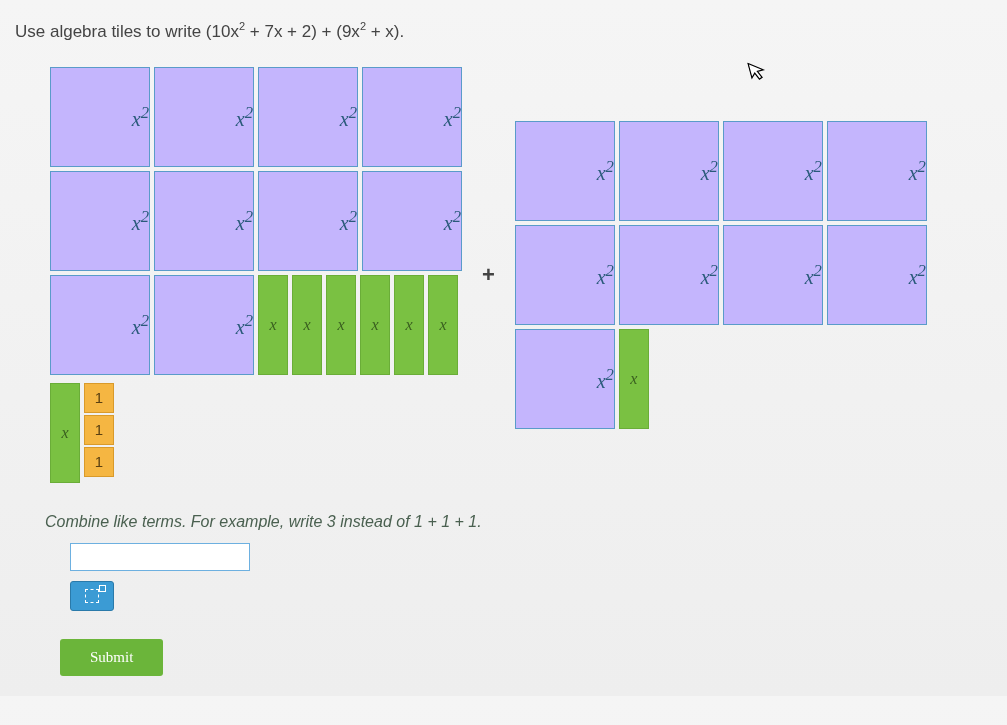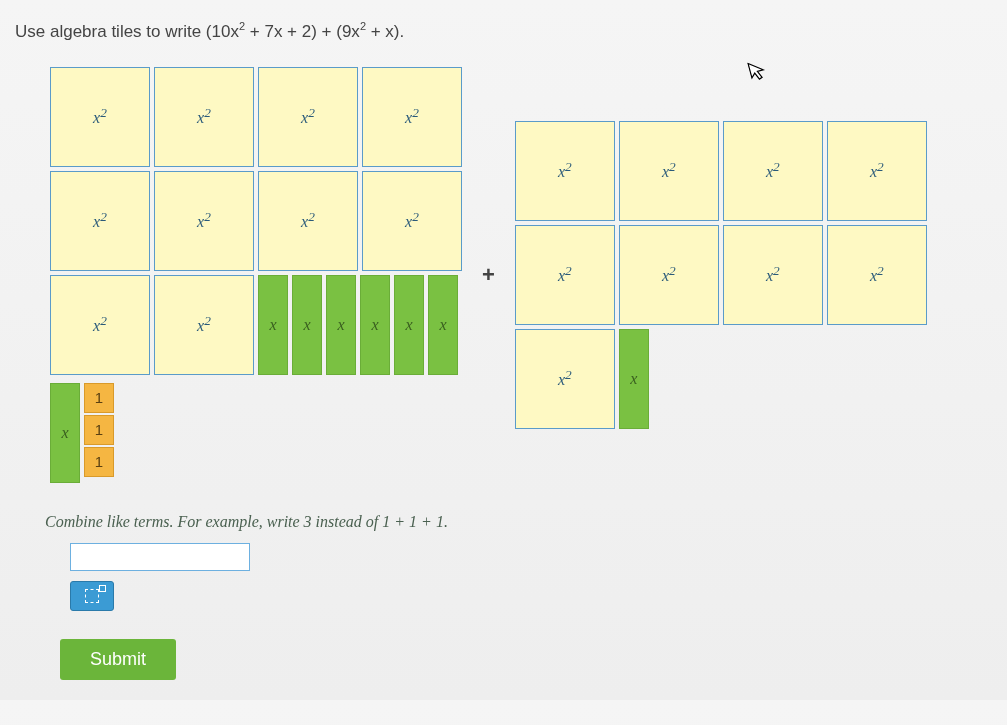--- a/index.html
+++ b/index.html
@@ -22,27 +22,27 @@
   align-items: center;
   gap: 15px;
   margin-bottom: 30px;
   padding-left: 35px;
 }
 .expr-group { display: flex; flex-direction: column; gap: 4px; }
 .tile-row { display: flex; gap: 4px; }
 .x2-tile {
   width: 100px;
   height: 100px;
-  background: #fef9c3;
+  background: #c4b5fd;
   border: 1px solid #5a9bc9;
   display: flex;
   align-items: center;
-  justify-content: center;
+  justify-content: flex-end;
   font-style: italic;
-  font-size: 16px;
+  font-size: 20px;
   color: #2a5a7a;
   font-family: Georgia, serif;
 }
 .x-tile {
   width: 30px;
   height: 100px;
   background: #7ac142;
   border: 1px solid #6aad38;
   display: flex;
   align-items: center;
@@ -69,21 +69,21 @@
   font-weight: bold;
   padding: 0 5px;
 }
 .bottom-row { display: flex; gap: 4px; align-items: flex-start; margin-top: 4px; }
 .ones-column { display: flex; flex-direction: column; gap: 2px; }
 .instruction {
   font-style: italic;
   color: #4a6050;
   font-size: 16px;
   margin: 20px 0 12px 30px;
-  font-family: Liberation Serif, serif;
+  font-family: Liberation Sans, sans-serif;
 }
 .answer-input {
   width: 180px;
   height: 28px;
   border: 1px solid #6db0e0;
   background: #fff;
   padding: 2px 6px;
   font-size: 14px;
   margin-left: 55px;
   display: block;
@@ -114,24 +114,24 @@
   position: absolute;
   top: 3px;
   right: 7px;
 }
 .submit-btn {
   background: #6bb53a;
   color: #fff;
   border: none;
   border-radius: 3px;
   padding: 10px 30px;
-  font-size: 18px;
+  font-size: 15px;
   margin: 28px 0 0 45px;
   cursor: pointer;
-  font-family: Liberation Sans, sans-serif;
+  font-family: Liberation Serif, serif;
 }
 .cursor-icon {
   position: absolute;
   top: 60px;
   left: 750px;
   font-size: 20px;
   color: #222;
   transform: rotate(-15deg);
 }
 </style>

